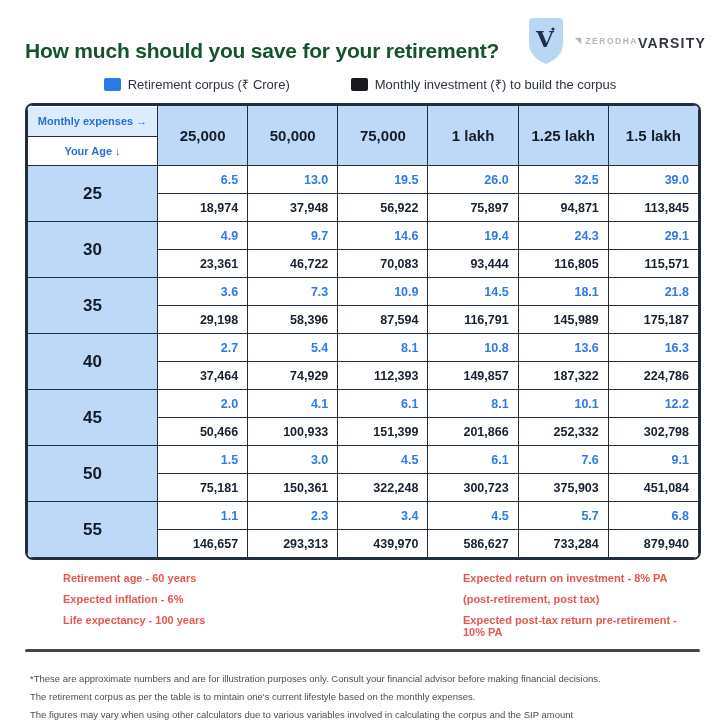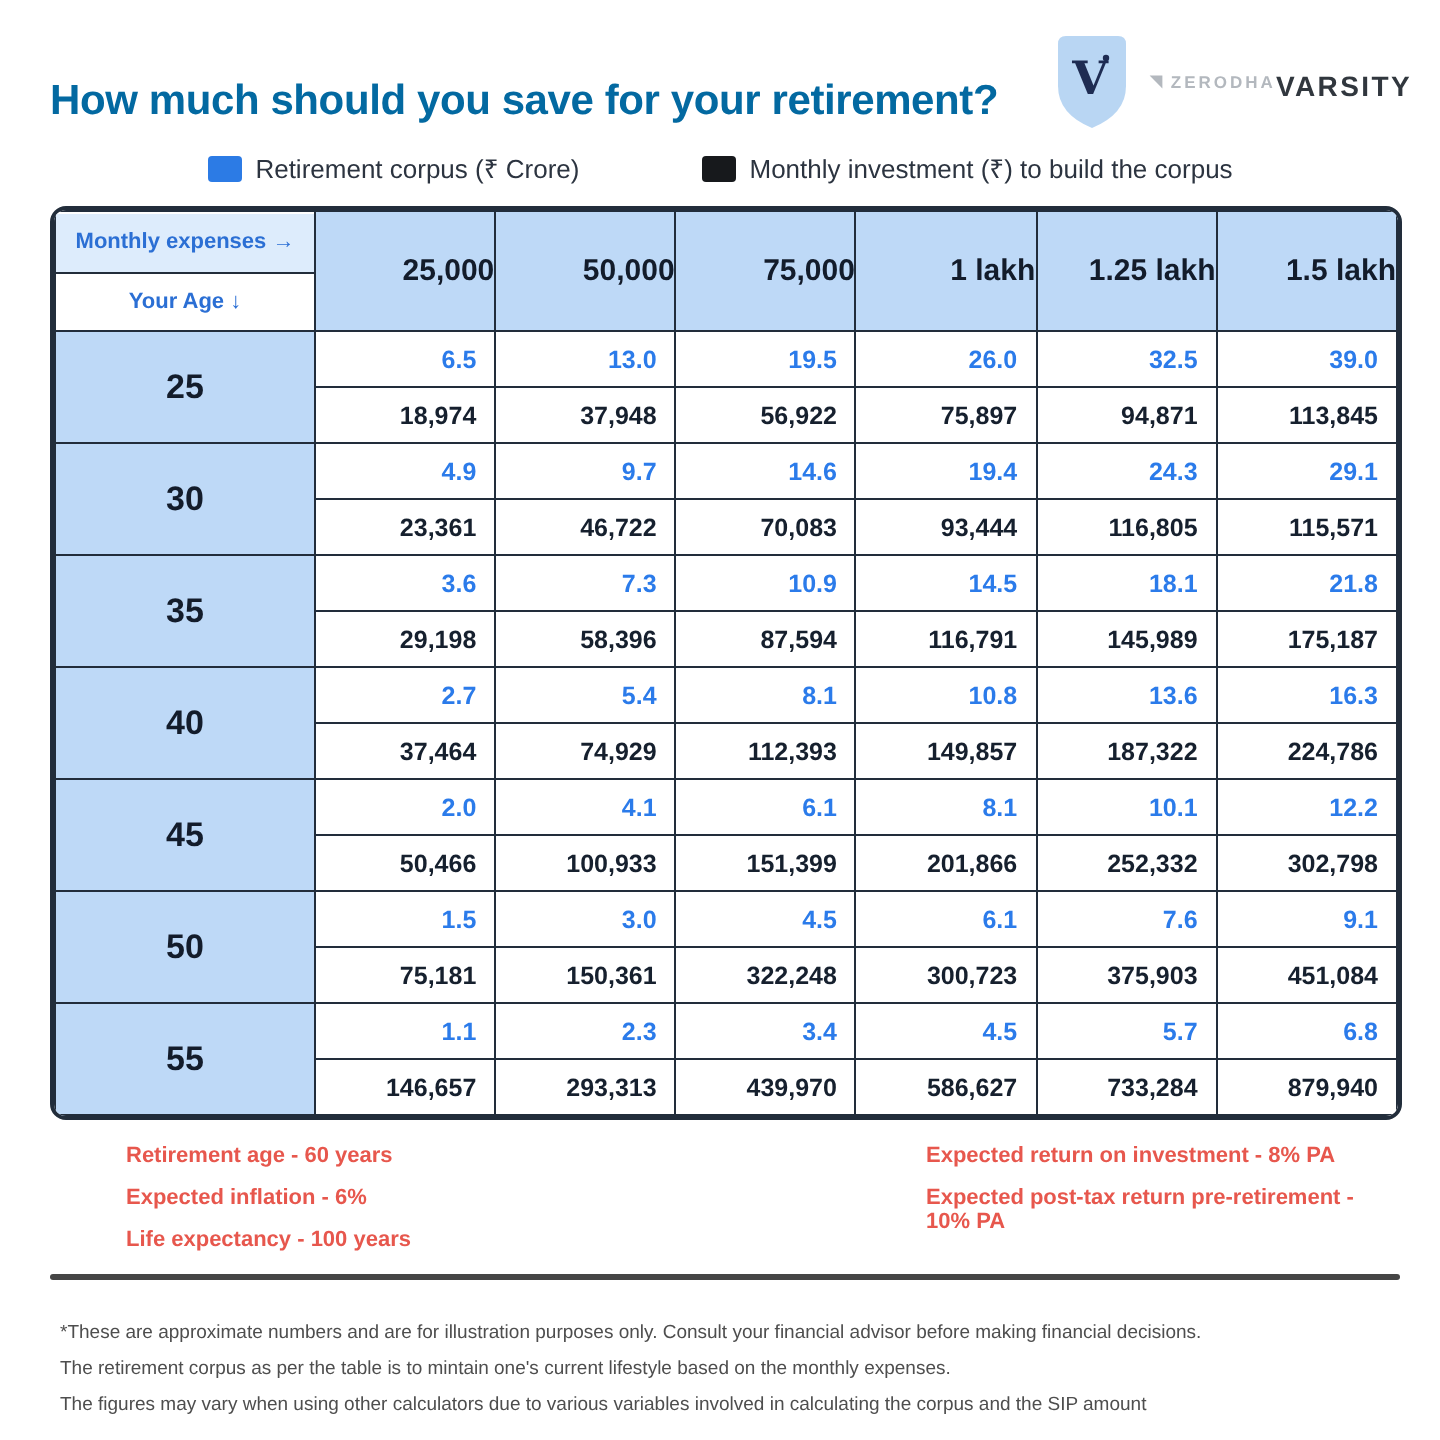--- a/index.html
+++ b/index.html
@@ -1,37 +1,37 @@
 <!DOCTYPE html>
 <html><head>
 <meta charset="utf-8">
 <style>
   * { box-sizing: border-box; }
   body { margin:0; background:#f4f4f4; font-family:"Liberation Sans", sans-serif; }
   .page { width:720px; height:720px; background:#ffffff; position:relative; margin:0 auto; overflow:hidden; }
 
   
   .header { display:flex; justify-content:space-between; align-items:flex-start; padding:12px 14px 0 25px; }
-  .page-title { font-size:21px; font-weight:700; color:#0369a1; margin:27px 0 0 0; letter-spacing:-0.2px; }
+  .page-title { font-size:21px; font-weight:700; color:#14532d; margin:27px 0 0 0; letter-spacing:-0.2px; }
   .brand { display:flex; align-items:center; gap:8px; padding-top:4px; }
   .brand-text { display:flex; flex-direction:row; }
   .brand-company { font-size:8.5px; font-weight:700; color:#b3b8be; letter-spacing:1.5px; display:flex; align-items:center; gap:3px; }
   .brand-product { font-size:14px; font-weight:700; color:#31373e; letter-spacing:1.2px; margin-top:3px; }
 
   
   .legend { display:flex; justify-content:center; gap:61px; margin-top:9px; font-size:13px; color:#2c3440; }
   .legend-item { display:flex; align-items:center; gap:7px; }
   .swatch { width:17px; height:13px; border-radius:2px; display:inline-block; }
 
   
   .table-wrap { margin:10px 0 0 25px; width:676px; border:2px solid #222d3b; border-radius:8px; overflow:hidden; }
   table { border-collapse:collapse; width:100%; table-layout:fixed; }
   col.agecol { width:130px; }
   th, td { border:1.5px solid #222d3b; padding:0; }
-  thead th { height:60px; background:#bed9f7; font-size:15px; font-weight:700; color:#131c2b; text-align:right; }
+  thead th { height:60px; background:#bed9f7; font-size:15px; font-weight:700; color:#131c2b; text-align:center; }
   th.corner { background:#ffffff; padding:0; }
   .corner-top { height:30px; background:#ddecfc; border-bottom:1.5px solid #222d3b; display:flex; align-items:center; justify-content:center; color:#2b6fd4; font-size:11px; font-weight:700; }
   .corner-bottom { height:28px; background:#ffffff; display:flex; align-items:center; justify-content:center; color:#2b6fd4; font-size:11px; font-weight:700; }
   td.age { background:#bed9f7; text-align:center; font-size:17px; font-weight:700; color:#131c2b; }
   td.corpus { height:28px; text-align:right; padding-right:9px; color:#2b7bea; font-weight:700; font-size:12.5px; background:#fff;border-radius:12px; }
   td.invest { height:28px; text-align:right; padding-right:9px; color:#16202e; font-weight:700; font-size:12.5px; background:#fff; }
 
   
   .assumptions { display:flex; margin:12px 25px 0 33px; font-size:11px; font-weight:600; color:#e7574d; }
   .assumptions-col.left { width:400px; }
@@ -229,20 +229,21 @@
   </div>
 
   <div class="assumptions">
     <div class="assumptions-col left" id="assumptions-left">
         <div>Retirement age - 60 years</div>
         <div>Expected inflation - 6%</div>
         <div>Life expectancy - 100 years</div>
       </div>
     <div class="assumptions-col right" id="assumptions-right">
         <div>Expected return on investment - 8% PA</div>
+        <div>(post-retirement, post tax)</div>
         <div>Expected post-tax return pre-retirement - 10% PA</div>
       </div>
   </div>
 
   <div class="divider"></div>
 
   <div class="footnotes" id="footnotes">
       <div>*These are approximate numbers and are for illustration purposes only. Consult your financial advisor before making financial decisions.</div>
       <div>The retirement corpus as per the table is to mintain one's current lifestyle based on the monthly expenses.</div>
       <div>The figures may vary when using other calculators due to various variables involved in calculating the corpus and the SIP amount</div>

